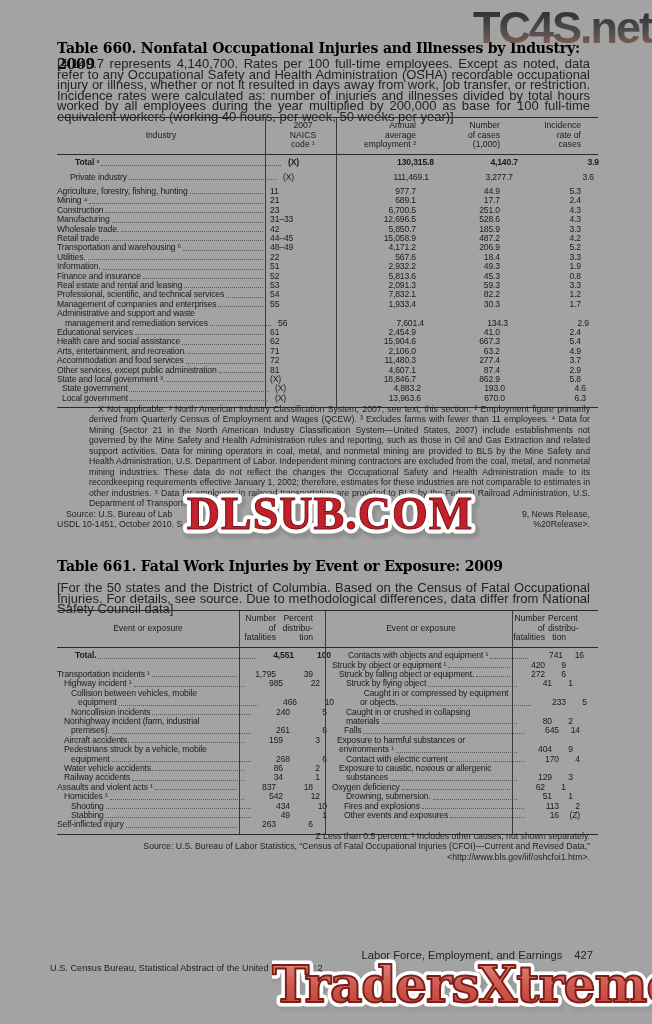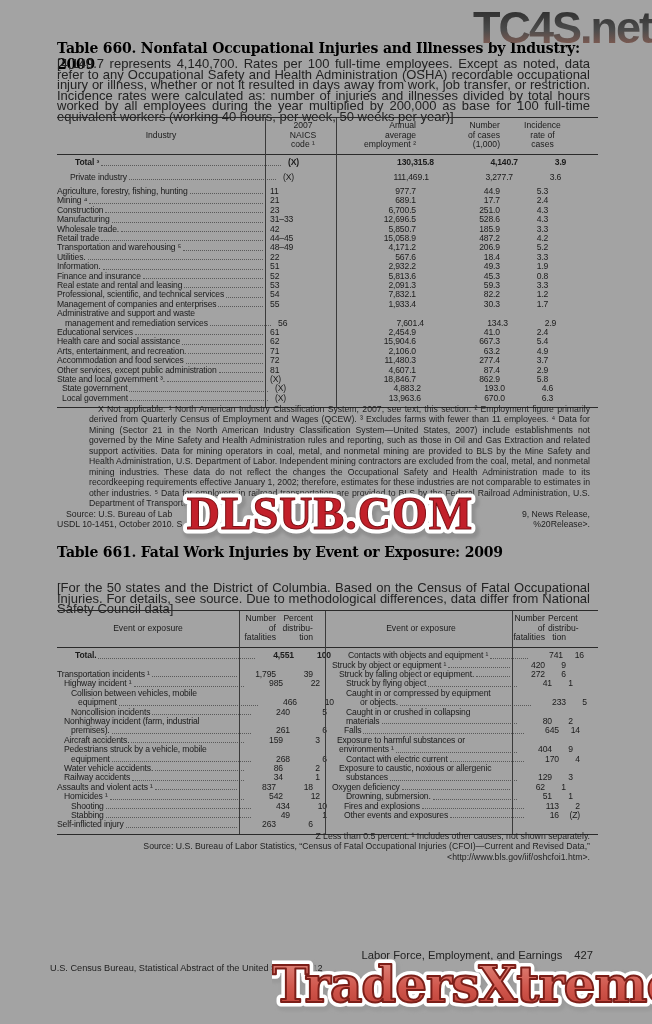--- a/index.html
+++ b/index.html
@@ -25,21 +25,21 @@
   .cell{flex:none;}
   .lblcell{display:flex;min-width:0;}
   .lbl{white-space:nowrap;}
   .dots{flex:1 1 auto;min-width:0;border-bottom:1.2px dotted #5a5a5a;margin:0 2px 2px 2px;}
   .num{text-align:right;}
   
   .t660 .c1{width:208px;}
   .t660 .c2{width:71px;padding-left:5px;box-sizing:border-box;}
   .t660 .c3{width:84px;padding-right:4px;box-sizing:border-box;}
   .t660 .c4{width:84px;padding-right:4px;box-sizing:border-box;}
-  .t660 .c5{width:94px;padding-right:17px;box-sizing:border-box;text-align:center;}
+  .t660 .c5{width:94px;padding-right:17px;box-sizing:border-box;}
   
   .t661 .c1{width:182px;}
   .t661 .c2{width:43px;padding-right:6px;box-sizing:border-box;}
   .t661 .c3{width:43px;padding-right:12px;box-sizing:border-box;}
   .t661 .c4{width:187px;padding-left:5px;box-sizing:border-box;}
   .t661 .c5{width:36px;padding-right:3px;box-sizing:border-box;}
   .t661 .c6{width:50px;padding-right:32px;box-sizing:border-box;}
   
   .fn{position:absolute;left:57px;width:533px;font-size:8.7px;line-height:10.45px;
       text-align:justify;color:#222;}
@@ -353,21 +353,21 @@
     <div class="srcline">
       <span class="sl">Source: U.S. Bureau of Lab</span>
       <span>9, News Release,</span>
     </div>
     <div class="srcline">
       <span>USDL 10-1451, October 2010. S</span>
       <span>%20Release&gt;.</span>
     </div>
   </div>
 
-  <div class="t-title" style="top:544px;">Table 661. Fatal Work Injuries by Event or Exposure: 2009</div>
+  <div class="t-title" style="top:558px;">Table 661. Fatal Work Injuries by Event or Exposure: 2009</div>
   <div class="headnote" style="top:583px;">[For the 50 states and the District of Columbia. Based on the Census of Fatal Occupational Injuries. For details, see source. Due to methodological differences, data differ from National Safety Council data]</div>
 
   <div class="tbl t661" style="top:610px;">
     <div class="vr" style="left:182px;"></div>
     <div class="vr" style="left:268px;"></div>
     <div class="vr" style="left:455px;"></div>
     <div class="thead">
       <div class="cell c1 hcell hc-mid">Event or exposure</div>
       <div class="cell c2 hcell hc-right">
         <div>Number</div>
@@ -446,21 +446,21 @@
           </div>
           <div class="cell c5 num">41</div>
           <div class="cell c6 num">1</div>
         </div>
         <div class="t-row">
           <div class="cell c1 lblcell" style="padding-left: 14px;">
             <span class="lbl">Collision between vehicles, mobile</span>
           </div>
           <div class="cell c2 num"></div>
           <div class="cell c3 num"></div>
-          <div class="cell c4 lblcell" style="padding-left: 7px;">
+          <div class="cell c4 lblcell" style="padding-left: 7px; justify-content: center;">
             <span class="lbl">Caught in or compressed by equipment</span>
           </div>
           <div class="cell c5 num"></div>
           <div class="cell c6 num"></div>
         </div>
         <div class="t-row">
           <div class="cell c1 lblcell" style="padding-left: 21px;">
             <span class="lbl">equipment</span>
             <div class="dots"></div>
           </div>

